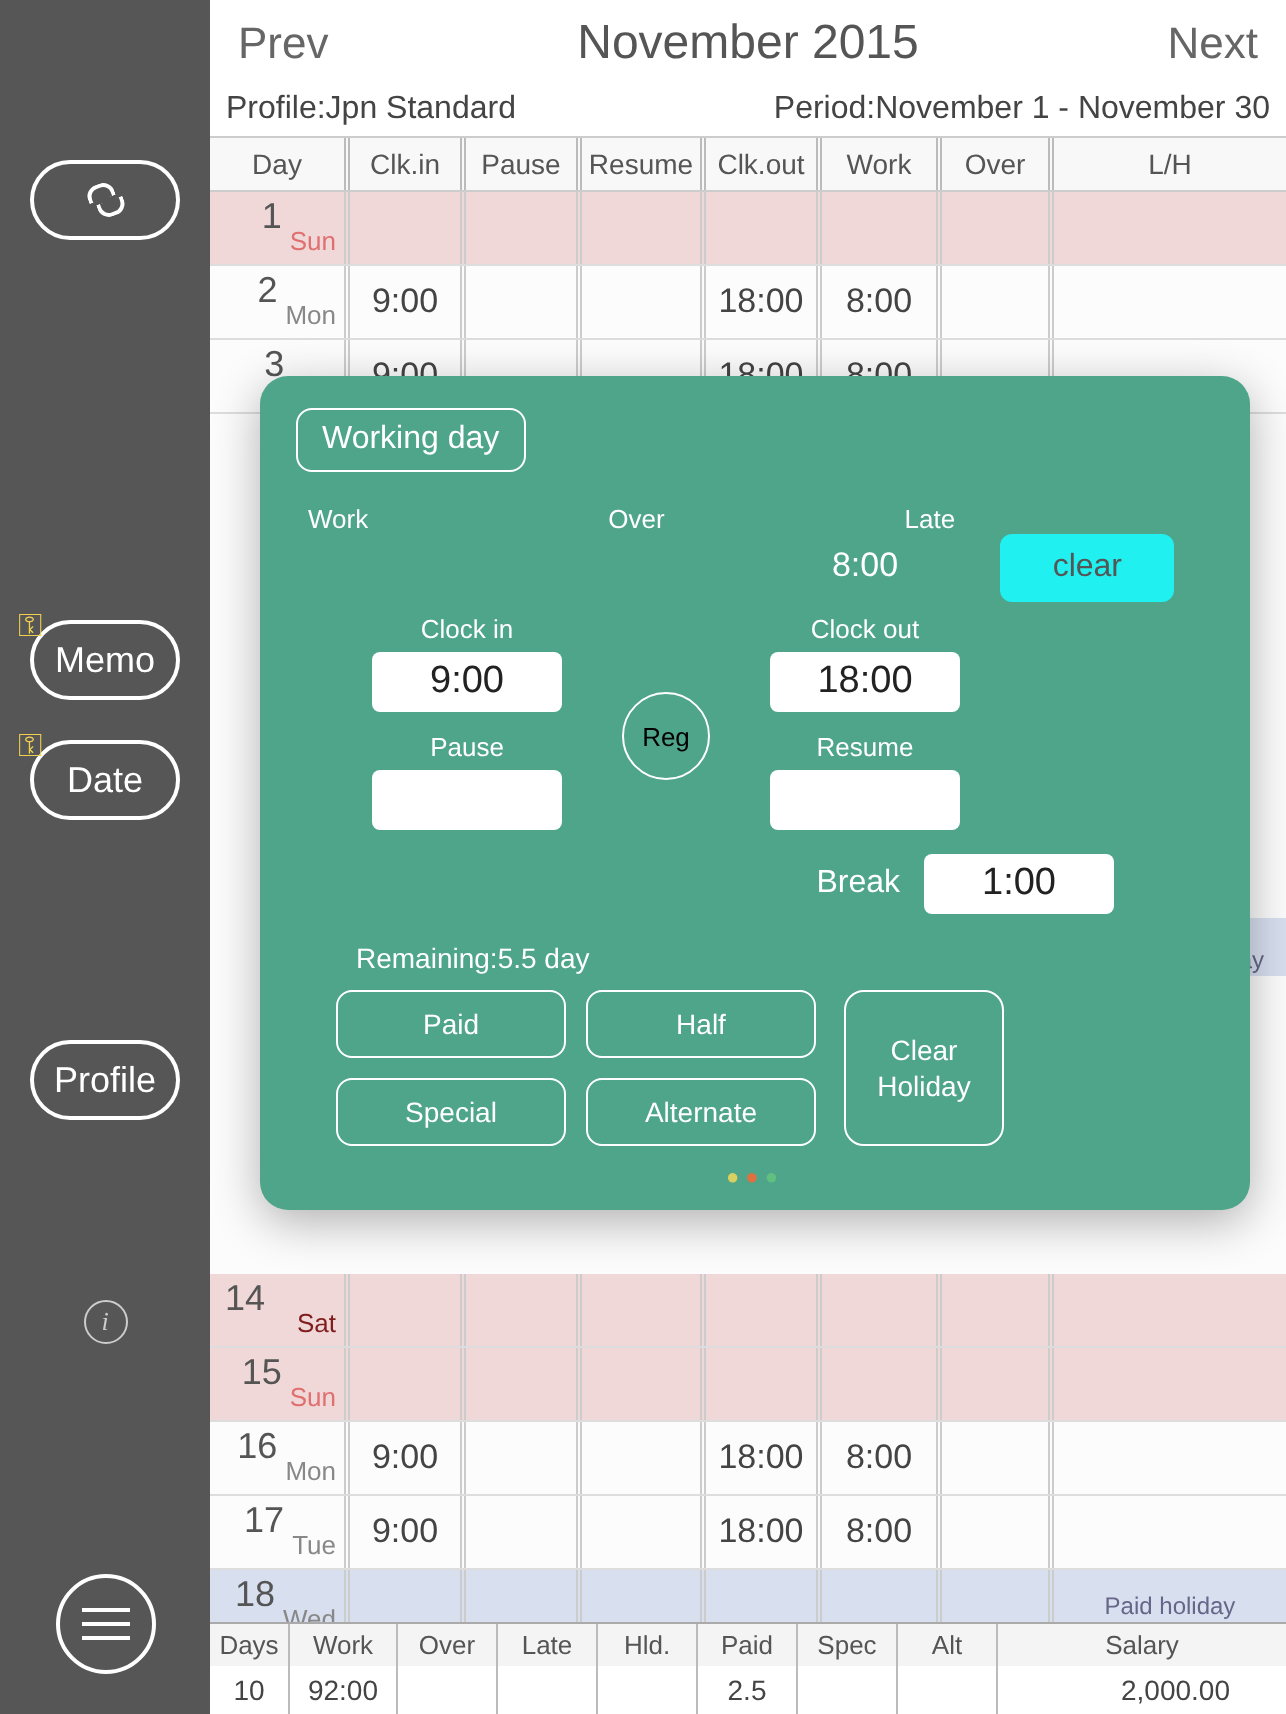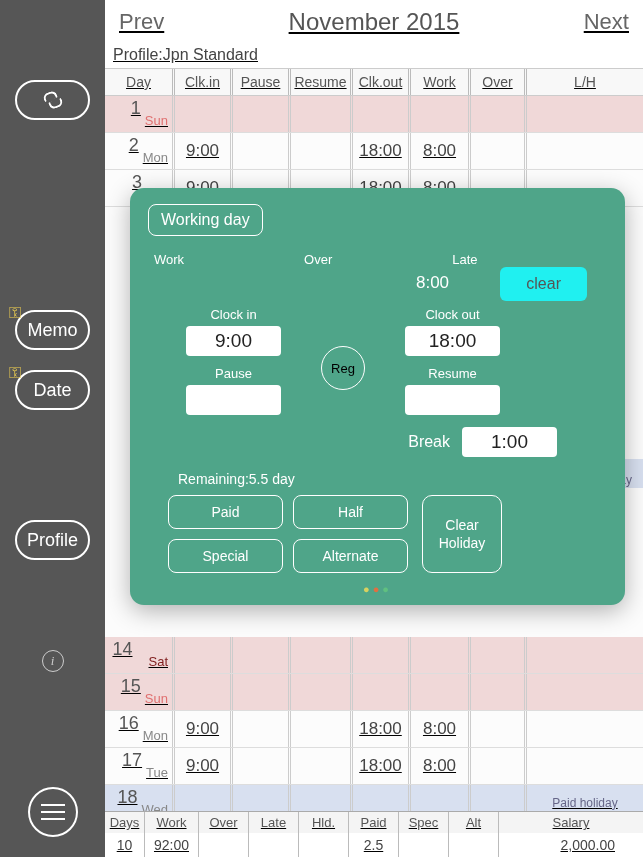--- a/index.html
+++ b/index.html
@@ -9,21 +9,21 @@
 .sidebar-btn { width: 75px; height: 40px; border: 2px solid #fff; border-radius: 20px; background: transparent; color: #fff; font-size: 18px; font-weight: 300; cursor: pointer; display: flex; align-items: center; justify-content: center; position: relative; }
 .key-icon { position: absolute; left: -8px; top: -8px; color: #f0d050; font-size: 16px; }
 .info-icon { width: 22px; height: 22px; border: 1.5px solid #ccc; border-radius: 50%; color: #ccc; display: flex; align-items: center; justify-content: center; font-size: 13px; font-style: italic; font-family: Georgia, serif; cursor: pointer; }
 .menu-btn { width: 50px; height: 50px; border: 2px solid #fff; border-radius: 50%; background: transparent; display: flex; align-items: center; justify-content: center; cursor: pointer; }
 .menu-lines { width: 24px; height: 16px; display: flex; flex-direction: column; justify-content: space-between; }
 .menu-lines span { display: block; height: 2px; background: #fff; }
 .refresh-icn { width: 20px; height: 16px; position: relative; }
 .refresh-icn::before, .refresh-icn::after { content: ''; position: absolute; width: 10px; height: 6px; border: 2px solid #fff; border-bottom: none; border-radius: 6px 6px 0 0; }
 .refresh-icn::before { left: 0; top: 0; transform: rotate(-20deg); }
 .refresh-icn::after { right: 0; bottom: 0; transform: rotate(160deg); }
-.main { flex: 1; background: #fcfcfc; display: flex; flex-direction: column; position: relative; text-decoration: underline; }
+.main { flex: 1; background: #fcfcfc; display: flex; flex-direction: column; position: relative; }
 .header-nav { display: flex; justify-content: space-between; align-items: center; padding: 8px 14px 6px; font-size: 22px; color: #666; background: #fff; }
 .header-nav div { cursor: pointer; }
 .title { font-size: 24px; color: #555; }
 .subheader { display: flex; justify-content: space-between; padding: 4px 8px; font-size: 16px; color: #444; background: #fff; border-bottom: 1px solid #ccc; }
 .table { flex: 1; overflow: hidden; position: relative; }
 .thead { display: flex; background: #f8f8f8; border-bottom: 1px solid #ccc; font-size: 14px; color: #555; text-align: center; }
 .col { border-right: 3px double #bbb; padding: 5px 2px; display: flex; align-items: center; justify-content: center; }
 .c-day { width: 70px; }
 .c-in { width: 58px; }
 .c-pause { width: 58px; }
@@ -47,21 +47,21 @@
 .footer1 div { border-right: 1px solid #bbb; padding: 3px 4px; text-align: center; }
 .footer2 { display: flex; background: #fff; font-size: 14px; color: #444; }
 .footer2 div { border-right: 1px solid #bbb; padding: 4px; text-align: center; }
 .popup { position: absolute; left: 25px; top: 188px; width: 495px; background: #4fa589; border-radius: 14px; box-shadow: 0 6px 24px rgba(0,0,0,0.3); padding: 16px 18px 10px; color: #fff; font-weight: 300; z-index: 10; }
 .popup-head { display: flex; justify-content: space-between; align-items: center; margin-bottom: 16px; }
 .popup-title { font-size: 21px; font-weight: 400; }
 .pill-btn { border: 1.5px solid #fff; background: transparent; color: #fff; border-radius: 8px; padding: 6px 12px; font-size: 16px; cursor: pointer; }
 .stats-row { display: flex; gap: 60px; font-size: 13px; margin-bottom: 6px; padding-left: 6px; }
 .stats-val { font-size: 17px; text-align: center; margin-bottom: 14px; padding-left: 110px; }
 .clear-btn { background: #20f0f0; color: #555; border: none; border-radius: 6px; padding: 8px 26px; font-size: 16px; cursor: pointer; float: right; margin-top: -40px; margin-right: 20px; }
-.clock-grid { display: flex; gap: 40px; align-items: flex-start; margin-top: 10px; margin-bottom: 12px; clear: both; padding-left: 38px; }
+.clock-grid { display: flex; gap: 30px; align-items: flex-start; margin-top: 10px; margin-bottom: 12px; clear: both; padding-left: 38px; }
 .clock-col { display: flex; flex-direction: column; gap: 4px; }
 .clock-lbl { font-size: 13px; text-align: center; }
 .clock-input { width: 95px; height: 30px; background: #fff; color: #222; font-size: 19px; text-align: center; border-radius: 4px; display: flex; align-items: center; justify-content: center; }
 .reg-btn { width: 44px; height: 44px; border: 1.5px solid #fff; border-radius: 50%; background: transparent; color: #000000; font-size: 13px; cursor: pointer; align-self: center; margin-top: 14px; }
 .break-row { display: flex; justify-content: flex-end; align-items: center; gap: 12px; padding-right: 50px; margin-bottom: 14px; }
 .remaining { font-size: 14px; padding-left: 30px; margin-bottom: 8px; }
 .holiday-grid { display: flex; gap: 14px; padding-left: 20px; align-items: flex-start; }
 .h-left { display: grid; grid-template-columns: 1fr 1fr; gap: 10px; }
 .h-btn { width: 115px; height: 34px; border: 1.5px solid #fff; background: transparent; color: #fff; border-radius: 8px; font-size: 14px; cursor: pointer; }
 .clear-hol { width: 80px; height: 78px; border: 1.5px solid #fff; background: transparent; color: #fff; border-radius: 10px; font-size: 14px; cursor: pointer; line-height: 1.3; }
@@ -104,20 +104,21 @@
   </div>
 
   <div class="main">
     <div class="header-nav">
       <div>Prev</div>
       <div class="title">November 2015</div>
       <div>Next</div>
     </div>
     <div class="subheader">
       <div>Profile:Jpn Standard</div>
+      <div>Period:November  1 - November 30</div>
     </div>
 
     <div class="table">
       <div class="thead">
         <div class="col c-day">Day</div>
         <div class="col c-in">Clk.in</div>
         <div class="col c-pause">Pause</div>
         <div class="col c-resume">Resume</div>
         <div class="col c-out">Clk.out</div>
         <div class="col c-work">Work</div>

